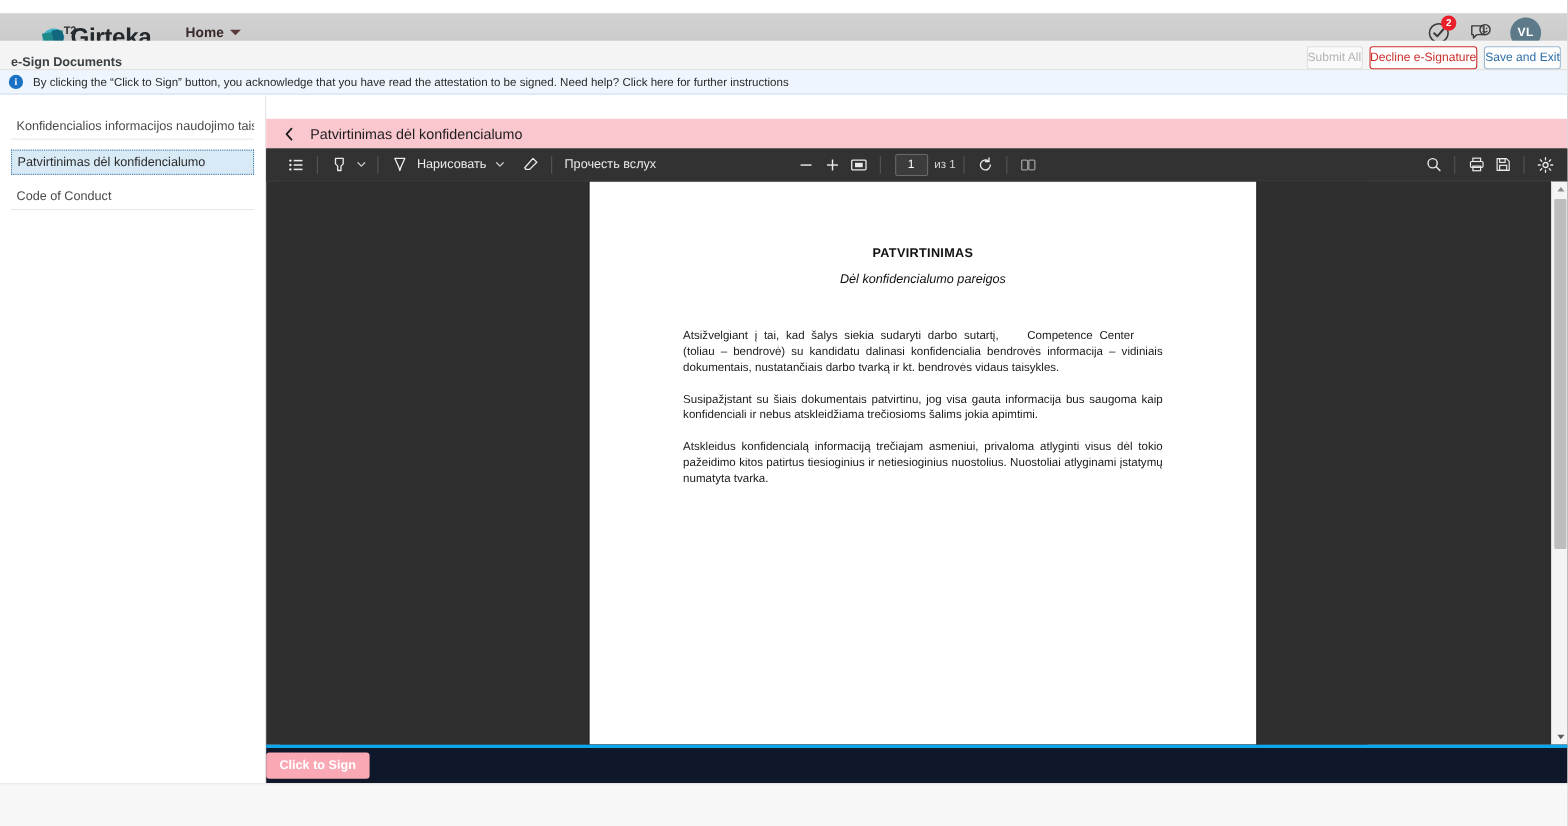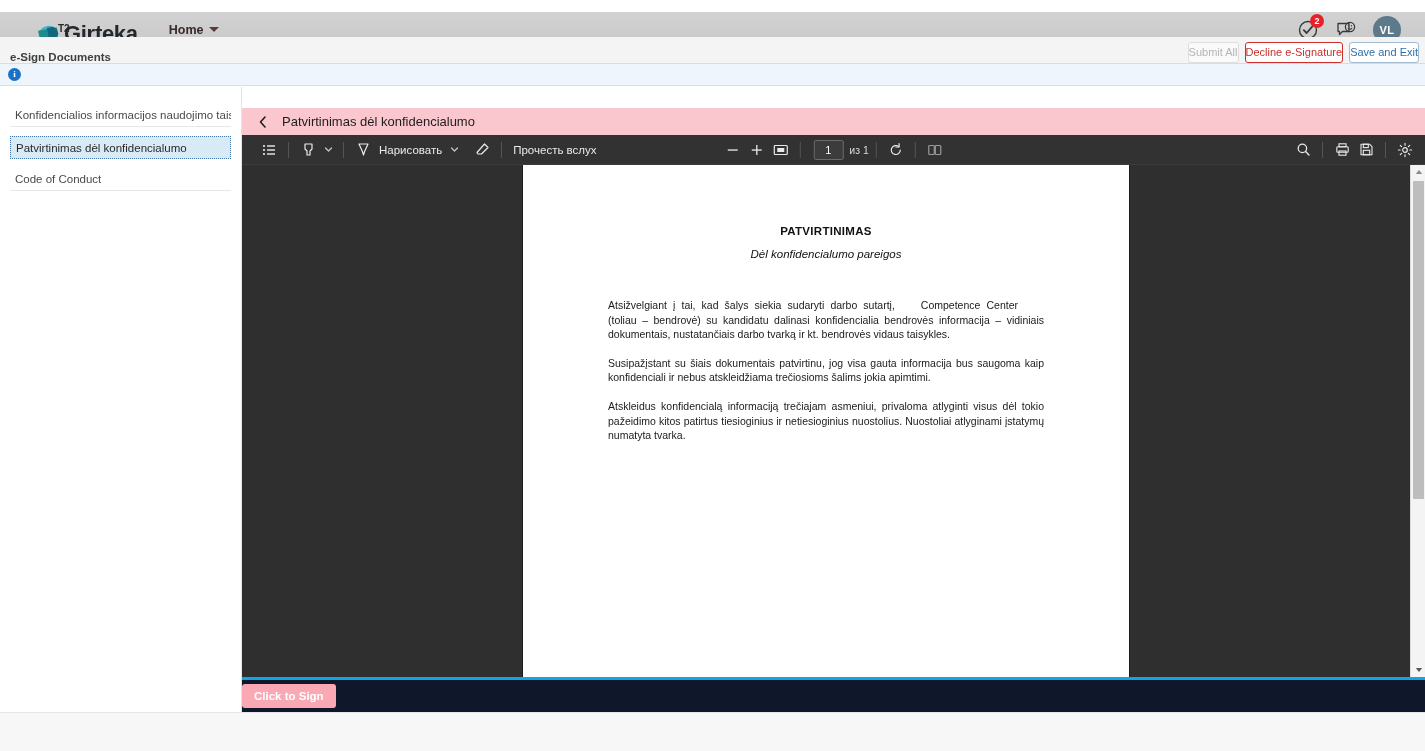--- a/index.html
+++ b/index.html
@@ -143,21 +143,21 @@
   .tb-center { position:absolute; left:50%; transform:translateX(-50%); display:flex; align-items:center; }
   .page-input {
     width:30px;height:20px;background:#3c3c3c;border:1px solid #6a6a6a;border-radius:2px;
     color:#fff;font-size:11px;text-align:center;margin:0 6px; outline:none;
     font-family:"Liberation Sans", sans-serif;
   }
   .page-of { font-size:10.5px; color:#d8d8d8; }
   .tb-right { margin-left:auto; display:flex; align-items:center; margin-right:8px; }
 
   .pdf-stage {
-    position:absolute; left:0; top:30px; width:988px; height:512px;
+    position:absolute; left:13px; top:30px; width:988px; height:512px;
     background:#2f2f2f; overflow:hidden;
   }
   .page {
     position:absolute; left:281px; top:0px; width:606px; height:512px;
     background:#ffffff; box-shadow:0 0 0 1px #1c1c1c;
   }
   .pg-title {
     text-align:center; font-size:11.5px; font-weight:700; color:#111;
     margin-top:60px; letter-spacing:0.3px;
     font-family:"Liberation Sans", sans-serif;
@@ -250,20 +250,21 @@
     <span class="esign-title">e-Sign Documents</span>
     <div class="esign-actions">
       <button class="btn btn-disabled">Submit All</button>
       <button class="btn btn-decline">Decline e-Signature</button>
       <button class="btn btn-save">Save and Exit</button>
     </div>
   </div>
 
   <div class="info-bar">
     <span class="info-ico">i</span>
+    <span class="info-text">By clicking the “Click to Sign” button, you acknowledge that you have read the attestation to be signed. Need help? Click here for further instructions</span>
   </div>
 
   <div class="sidebar">
     <div class="doc-item">Konfidencialios informacijos naudojimo taisyklė</div>
     <div class="doc-item active">Patvirtinimas dėl konfidencialumo</div>
     <div class="doc-item">Code of Conduct</div>
   </div>
 
   <div class="doc-titlebar">
     <span class="back-chev">

